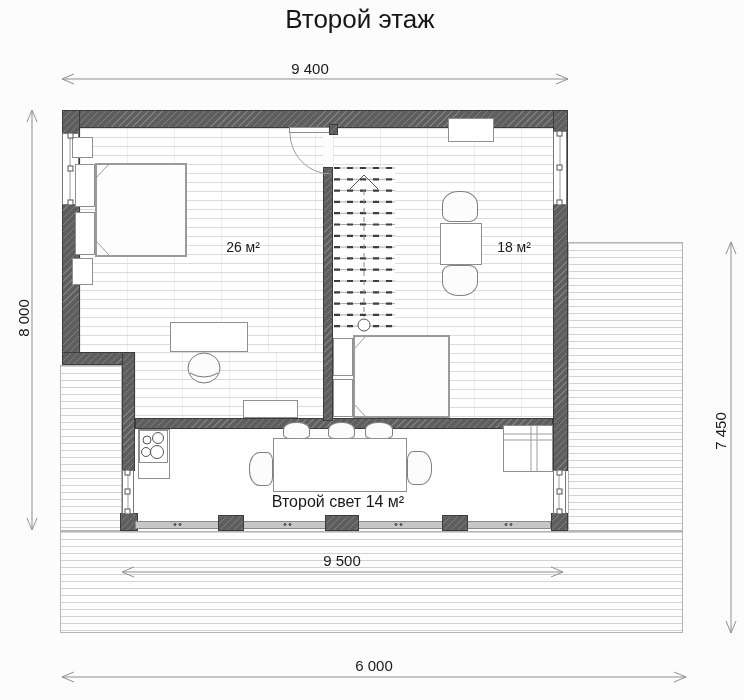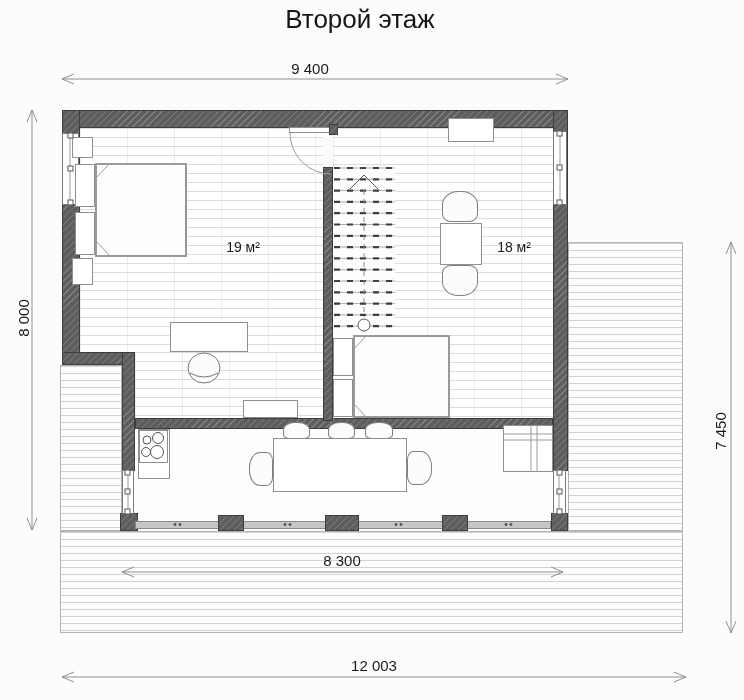--- a/index.html
+++ b/index.html
@@ -216,18 +216,19 @@
       <line x1="503" y1="434" x2="553" y2="434"></line>
         <line x1="503" y1="440" x2="553" y2="440"></line>
       <line x1="531" y1="425" x2="531" y2="472"></line>
         <line x1="537" y1="425" x2="537" y2="472"></line>
     </g>
   </svg>
 
   <div class="abs dim" style="left:260px;top:60px;width:100px;">9 400</div>
   <div class="abs dim vdim" style="left:-10px;top:308px;">8 000</div>
   <div class="abs dim vdim" style="left:687px;top:421px;">7 450</div>
-  <div class="abs dim" style="left:292px;top:552px;width:100px;">8 300</div>
-  <div class="abs dim" style="left:324px;top:657px;width:100px;">12 003</div>
-
-  <div class="abs roomlabel" style="left:198px;top:239px;width:90px;">19 м²</div>
+  <div class="abs dim" style="left:292px;top:552px;width:100px;">9 500</div>
+  <div class="abs dim" style="left:324px;top:657px;width:100px;">6 000</div>
+
+  <div class="abs roomlabel" style="left:198px;top:239px;width:90px;">26 м²</div>
   <div class="abs roomlabel" style="left:469px;top:239px;width:90px;">18 м²</div>
+  <div class="abs roomlabel biglabel" style="left:238px;top:493px;width:200px;">Второй свет 14 м²</div>
 </div>
 
 </body></html>

